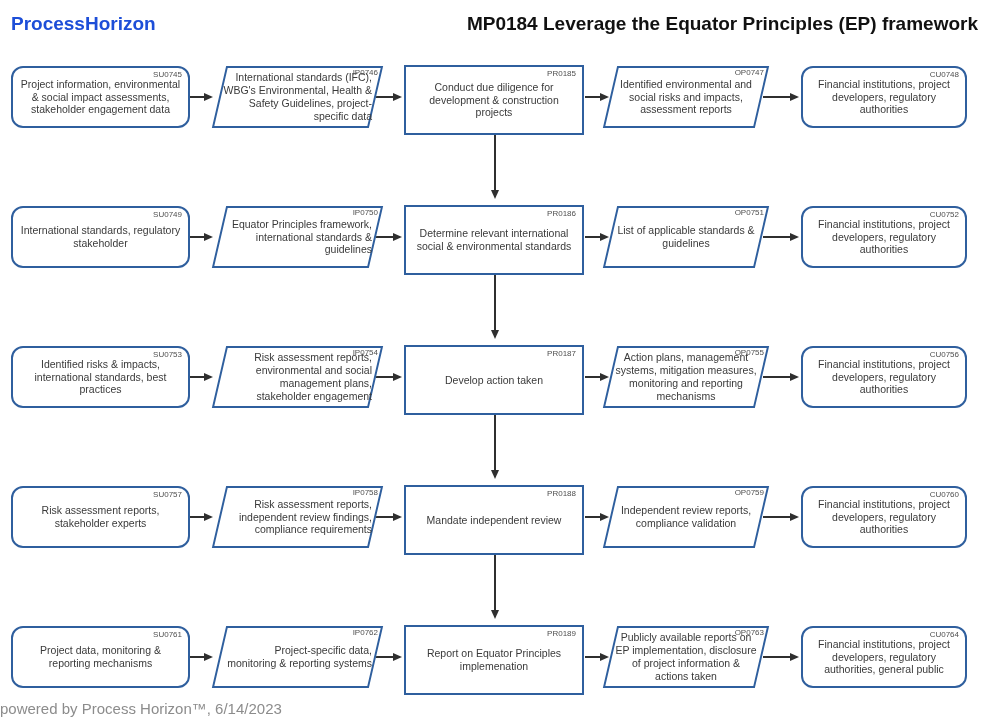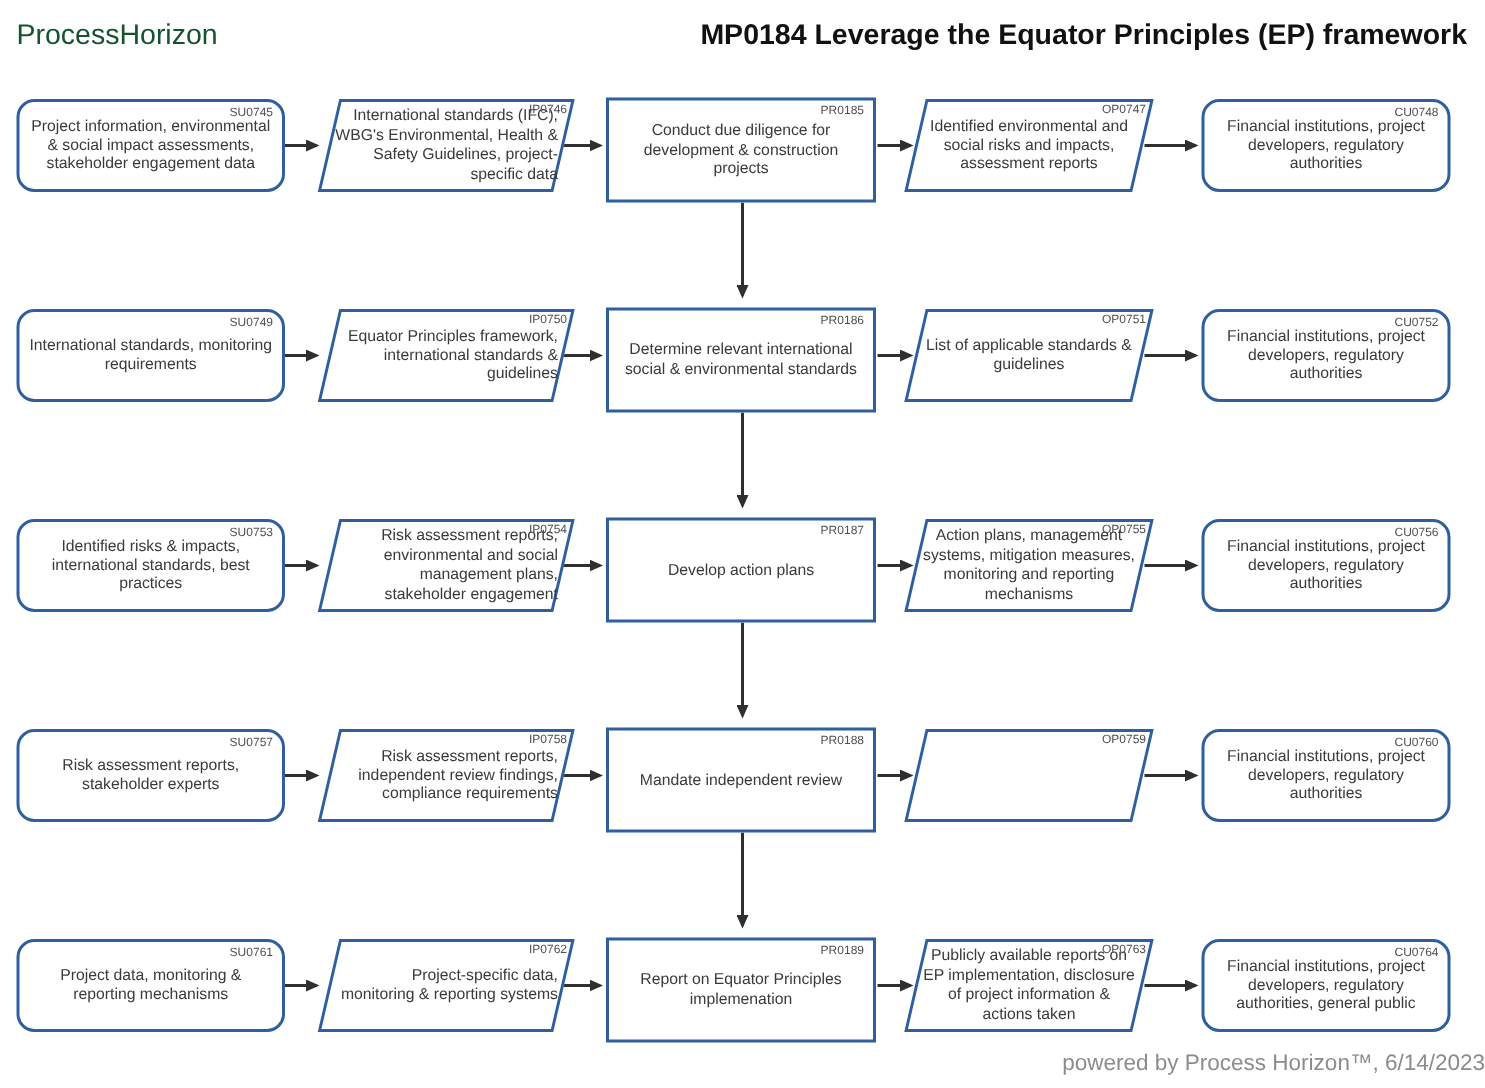--- a/index.html
+++ b/index.html
@@ -15,21 +15,21 @@
     width:990px;height:725px;
     background:#fff;
     font-family:"Liberation Sans","DejaVu Sans",sans-serif;
     overflow:hidden;
   }
   
   .header{
     position:absolute;left:11px;right:12px;top:13px;
     display:flex;justify-content:space-between;align-items:baseline;
   }
-  .brand{font-size:19px;font-weight:normal;color:#14532d;}
+  .brand{font-size:19px;font-weight:bold;color:#1d4ed8;}
   .doc-title{font-size:19px;font-weight:bold;color:#111;text-align:center;}
   
   .row{position:absolute;left:0;width:990px;height:0;}
   .box{
     position:absolute;top:0;height:62px;
     display:flex;align-items:center;justify-content:center;
     text-align:center;color:var(--text);
   }
   .btext{
     display:block;width:100%;
@@ -59,21 +59,21 @@
   .su{left:11px;width:179px;justify-content:flex-end;}
   .ip{left:210px;width:175px;text-align:right;}
   .pr{left:404px;width:180px;height:70px;top:-1px;}
   .op{left:601px;width:170px;}
   .cu{left:801px;width:166px;}
   
   .arrows{position:absolute;left:0;top:0;width:990px;height:725px;pointer-events:none;}
   
   .footer{
     position:absolute;left:0;right:0;top:700px;
-    text-align:right;font-size:15px;color:#8c8c8c;
+    text-align:left;font-size:15px;color:#8c8c8c;
   }
 </style>
 </head>
 <body>
 
 <div class="canvas">
 
   <div class="header">
     <div class="brand">ProcessHorizon</div>
     <div class="doc-title">MP0184 Leverage the Equator Principles (EP) framework</div>
@@ -138,21 +138,21 @@
     </div>
     <div class="box rounded cu">
       <span class="sid">CU0748</span>
       <span class="btext">Financial institutions, project developers, regulatory authorities</span>
     </div>
   </div>
 
   <div class="row" style="top:206px">
     <div class="box rounded su">
       <span class="sid">SU0749</span>
-      <span class="btext">International standards, monitoring requirements</span>
+      <span class="btext">International standards, regulatory stakeholder</span>
     </div>
     <div class="box pgram ip">
       <span class="pbg"></span>
       <span class="sid">IP0750</span>
       <span class="btext">Equator Principles framework, international standards &amp; guidelines</span>
     </div>
     <div class="box rect pr">
       <span class="sid">PR0186</span>
       <span class="btext">Determine relevant international social &amp; environmental standards</span>
     </div>
@@ -172,21 +172,21 @@
       <span class="sid">SU0753</span>
       <span class="btext">Identified risks &amp; impacts, international standards, best practices</span>
     </div>
     <div class="box pgram ip">
       <span class="pbg"></span>
       <span class="sid">IP0754</span>
       <span class="btext">Risk assessment reports, environmental and social management plans, stakeholder engagement</span>
     </div>
     <div class="box rect pr">
       <span class="sid">PR0187</span>
-      <span class="btext">Develop action plans</span>
+      <span class="btext">Develop action taken</span>
     </div>
     <div class="box pgram op">
       <span class="pbg"></span>
       <span class="sid">OP0755</span>
       <span class="btext">Action plans, management systems, mitigation measures, monitoring and reporting mechanisms</span>
     </div>
     <div class="box rounded cu">
       <span class="sid">CU0756</span>
       <span class="btext">Financial institutions, project developers, regulatory authorities</span>
     </div>
@@ -202,20 +202,21 @@
       <span class="sid">IP0758</span>
       <span class="btext">Risk assessment reports, independent review findings, compliance requirements</span>
     </div>
     <div class="box rect pr">
       <span class="sid">PR0188</span>
       <span class="btext">Mandate independent review</span>
     </div>
     <div class="box pgram op">
       <span class="pbg"></span>
       <span class="sid">OP0759</span>
+      <span class="btext">Independent review reports, compliance validation</span>
     </div>
     <div class="box rounded cu">
       <span class="sid">CU0760</span>
       <span class="btext">Financial institutions, project developers, regulatory authorities</span>
     </div>
   </div>
 
   <div class="row" style="top:626px">
     <div class="box rounded su">
       <span class="sid">SU0761</span>

